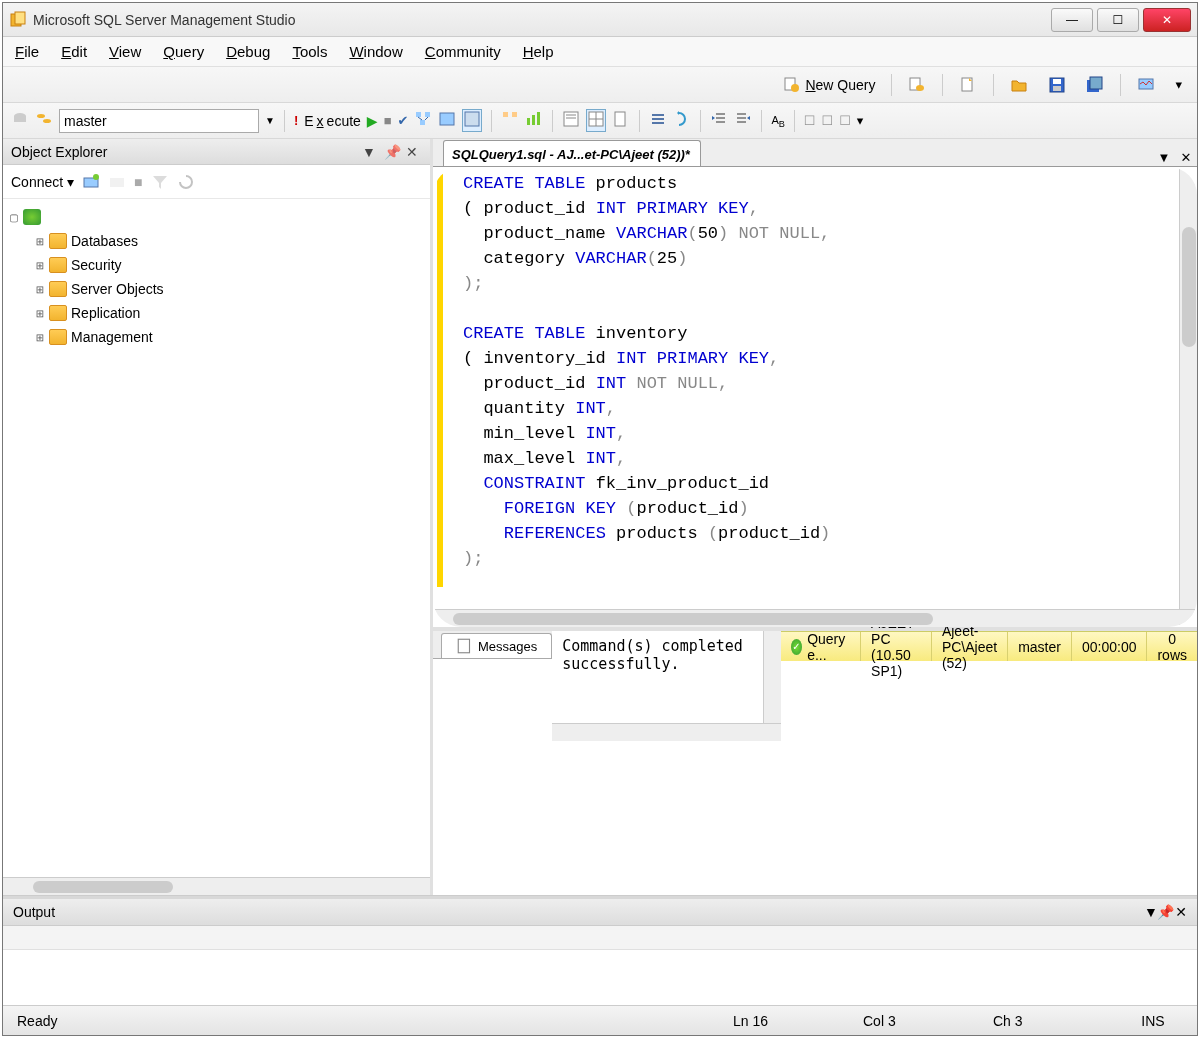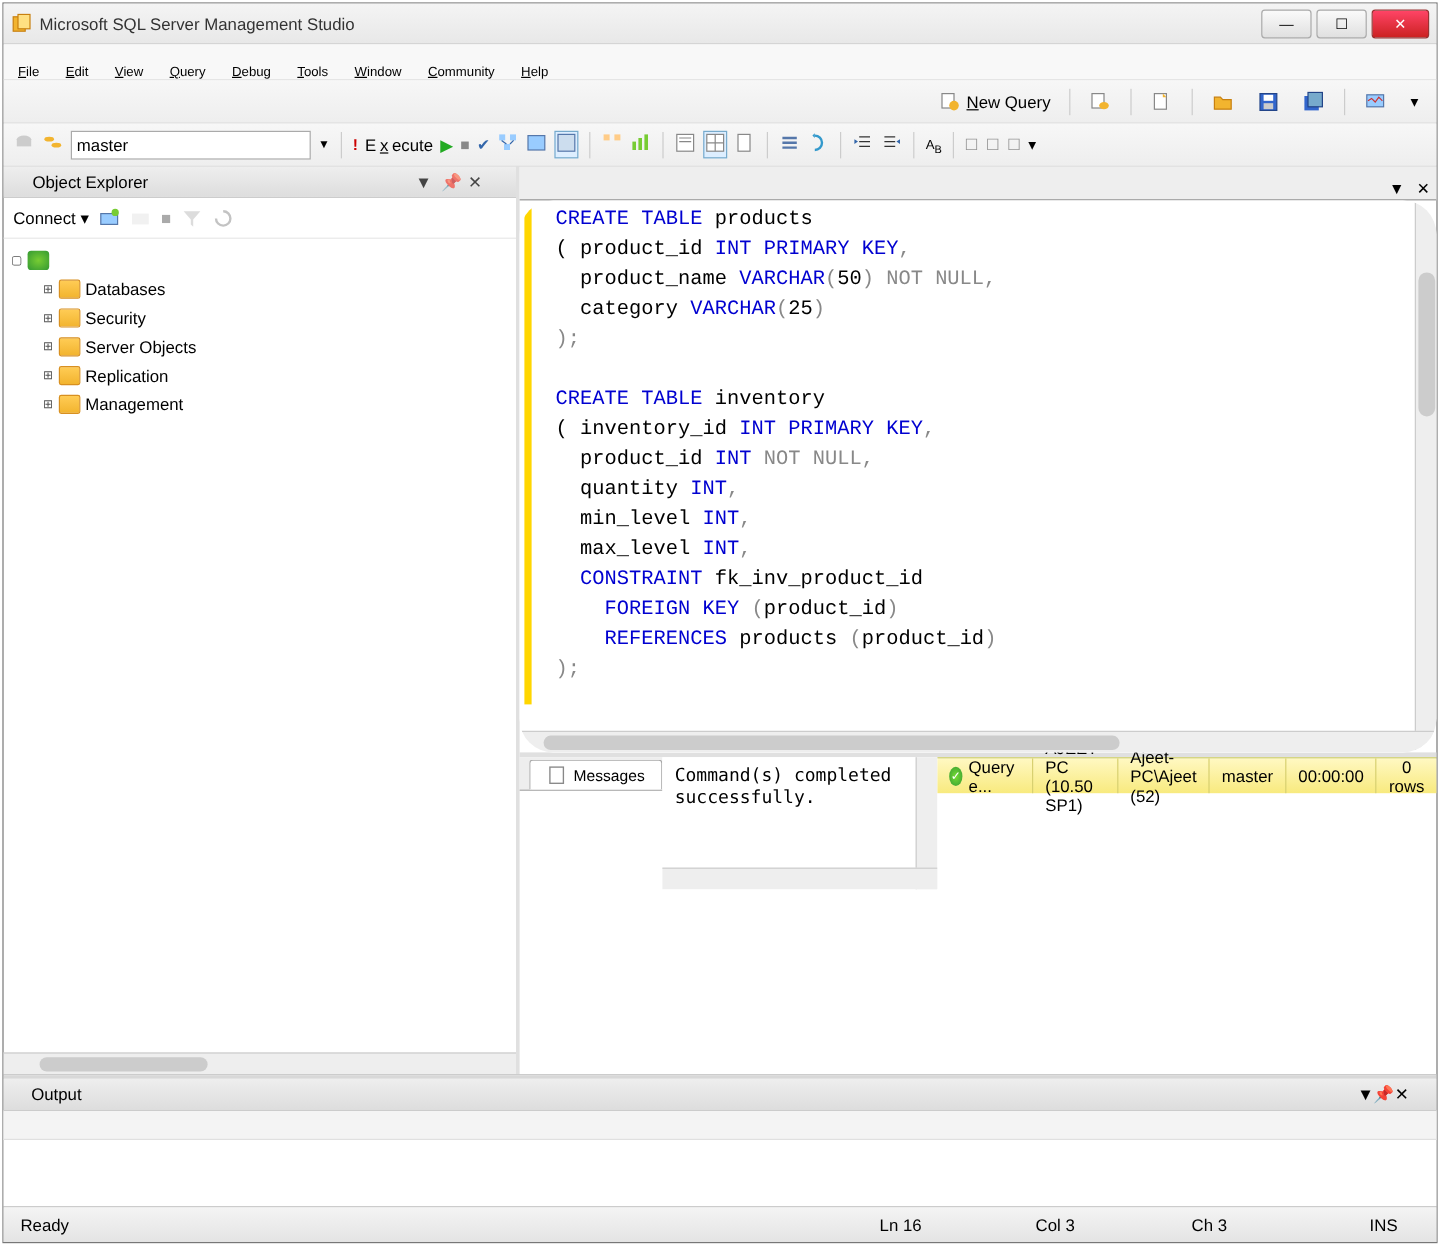--- a/index.html
+++ b/index.html
@@ -4,37 +4,37 @@
 <style>
 * { box-sizing: border-box; margin: 0; padding: 0; }
 body { font-family: "Segoe UI", Tahoma, sans-serif; font-size: 13px; background: #fff; color: #000; width: 1200px; height: 1038px; overflow: hidden; }
 .window { width: 1196px; height: 1034px; border: 1px solid #777; margin: 2px; display: flex; flex-direction: column; background: #fff; }
 .titlebar { height: 34px; background: linear-gradient(#f4f4f4,#e8e8e8); display: flex; align-items: center; padding: 0 6px; border-bottom: 1px solid #ccc; }
 .titlebar .app-icon { width: 18px; height: 18px; margin-right: 6px; }
 .titlebar .title { font-size: 14px; color: #333; flex: 1; white-space: nowrap; }
 .winbtns { display: flex; gap: 4px; }
 .winbtn { width: 42px; height: 24px; border: 1px solid #aaa; border-radius: 3px; background: linear-gradient(#fafafa,#e0e0e0); display: flex; align-items: center; justify-content: center; font-size: 12px; }
 .winbtn.close { background: linear-gradient(#f46,#c22); color: #fff; border-color: #933; width: 48px; }
-.menubar { height: 30px; background: #f8f8f8; display: flex; align-items: flex-end; padding: 0 12px; gap: 22px; border-bottom: 1px solid #e0e0e0; font-size: 11px; }
+.menubar { height: 30px; background: #f8f8f8; display: flex; align-items: center; padding: 0 12px; gap: 22px; border-bottom: 1px solid #e0e0e0; font-size: 15px; }
 .menubar .menu-item { cursor: default; }
 .menubar .menu-item span.u { text-decoration: underline; }
 .toolbar { height: 36px; background: linear-gradient(#f7f7f7,#eee); display: flex; align-items: center; padding: 0 8px; gap: 6px; border-bottom: 1px solid #d8d8d8; justify-content: flex-end; }
 .toolbar .tb-btn, .toolbar .tb-drop, .toolbar .icon-btn { height: 26px; display: flex; align-items: center; padding: 0 6px; border: 1px solid transparent; border-radius: 3px; }
 .sep { width: 1px; height: 22px; background: #ccc; margin: 0 3px; }
 .icon { width: 18px; height: 18px; display: inline-block; }
 .new-query { display: flex; align-items: center; gap: 4px; font-size: 14px; }
 .new-query .u { text-decoration: underline; }
 .db-bar { height: 36px; background: linear-gradient(#f7f7f7,#eee); display: flex; align-items: center; padding: 0 8px; gap: 6px; border-bottom: 1px solid #d8d8d8; }
 .db-bar select, .db-bar input { height: 24px; border: 1px solid #aaa; font-size: 14px; padding: 0 4px; }
 .db-bar .execute { display: flex; align-items: center; gap: 3px; font-size: 14px; }
 .db-bar .execute .u { text-decoration: underline; }
 .play { color: #2a2; font-size: 14px; }
 .content { flex: 1; display: flex; border-bottom: 1px solid #ccc; }
 .sidebar { width: 430px; border-right: 3px solid #e0e0e0; display: flex; flex-direction: column; }
-.panel-hdr { height: 26px; background: linear-gradient(#eee,#ddd); display: flex; align-items: center; padding: 0 24px; font-size: 14px; border-bottom: 1px solid #ccc; }
+.panel-hdr { height: 26px; background: linear-gradient(#eee,#ddd); display: flex; align-items: center; padding: 0 8px; font-size: 14px; border-bottom: 1px solid #ccc; }
 .panel-hdr .spacer { flex: 1; }
 .panel-hdr .hdr-icon { width: 16px; height: 16px; margin-left: 6px; opacity: .7; cursor: default; }
 .connect-bar { height: 34px; display: flex; align-items: center; padding: 0 8px; gap: 8px; border-bottom: 1px solid #e8e8e8; font-size: 14px; }
 .tree { flex: 1; overflow: auto; padding: 6px 4px; font-size: 14px; }
 .tree-node { display: flex; align-items: center; height: 24px; }
 .tree-node .exp { width: 14px; text-align: center; color: #555; font-size: 10px; margin-right: 2px; }
 .tree-node .ticon { width: 18px; height: 16px; margin-right: 4px; }
 .tree-children { margin-left: 26px; }
 .folder { background: linear-gradient(#fc5,#f2b42f); border: 1px solid #d89020; border-radius: 2px; }
 .server-ic { background: radial-gradient(#7c3,#393); border-radius: 3px; }
@@ -58,21 +58,21 @@
 .messages-area { border-top: 4px solid #e0e0e0; display: flex; flex-direction: row; }
 .msg-tabbar { height: 28px; background: #eee; display: flex; align-items: flex-end; padding-left: 8px; border-bottom: 1px solid #aaa; }
 .msg-tabbar .tab { height: 25px; background: #fff; border: 1px solid #aaa; border-bottom: none; padding: 2px 14px; font-size: 13px; display: flex; align-items: center; gap: 4px; border-radius: 3px 3px 0 0; }
 .msg-body { height: 110px; background: #fff; font-family: Consolas, monospace; font-size: 15px; padding: 6px 10px; position: relative; }
 .msg-body .vscroll { width: 18px; background: #eee; position: absolute; right: 0; top: 0; bottom: 0; border-left: 1px solid #ccc; }
 .msg-body .hscroll { height: 18px; background: #eee; position: absolute; left: 0; right: 0; bottom: 0; border-top: 1px solid #ccc; }
 .query-status { height: 30px; background: linear-gradient(#fff8c2,#f8ea7e); border-top: 1px solid #cc6; display: flex; align-items: center; font-size: 14px; }
 .query-status .cell { padding: 0 10px; border-right: 1px solid #d8d070; height: 100%; display: flex; align-items: center; gap: 5px; }
 .ok-ic { width: 16px; height: 16px; background: radial-gradient(#7d3,#393); border-radius: 50%; display: inline-flex; align-items: center; justify-content: center; color: #fff; font-size: 10px; }
 .output-panel { border-top: 3px solid #d8d8d8; }
-.output-hdr { height: 26px; background: linear-gradient(#eee,#ddd); display: flex; align-items: center; padding: 0 23px; font-size: 14px; justify-content: space-between; }
+.output-hdr { height: 26px; background: linear-gradient(#eee,#ddd); display: flex; align-items: center; padding: 0 10px; font-size: 14px; justify-content: space-between; }
 .output-hdr .spacer { flex: 1; }
 .output-body { height: 80px; background: #fff; border-top: 1px solid #ccc; }
 .output-body .row1 { height: 24px; background: #f4f4f4; border-bottom: 1px solid #e0e0e0; }
 .statusbar { height: 30px; background: linear-gradient(#f4f4f4,#e4e4e4); display: flex; align-items: center; padding: 0 14px; font-size: 14px; border-top: 1px solid #ccc; }
 .statusbar .sp { flex: 1; }
 .statusbar .cell { width: 130px; }
 svg { display: block; }
 </style>
 </head>
 <body>
@@ -316,20 +316,23 @@
             </div>
           </div>
       </div>
       <div class="side-scroll">
           <div class="sthumb"></div>
         </div>
     </div>
 
     <div class="editor-area">
       <div class="tabbar">
+        <div class="tab">
+            <span>SQLQuery1.sql - AJ...et-PC\Ajeet (52))*</span>
+          </div>
         <span class="spacer"></span>
         <span class="tabctl">▼</span>
         <span class="tabctl">✕</span>
       </div>
       <div class="sql-editor" style="height:460px;flex:none;">
         <div class="gutter"></div>
         <pre id="sql-pre"><span class="kw">CREATE TABLE</span> products
 ( product_id <span class="dt">INT</span> <span class="kw">PRIMARY KEY</span><span class="gr">,</span>
   product_name <span class="dt">VARCHAR</span><span class="gr">(</span>50<span class="gr">)</span> <span class="gr">NOT NULL,</span>
   category <span class="dt">VARCHAR</span><span class="gr">(</span>25<span class="gr">)</span>

